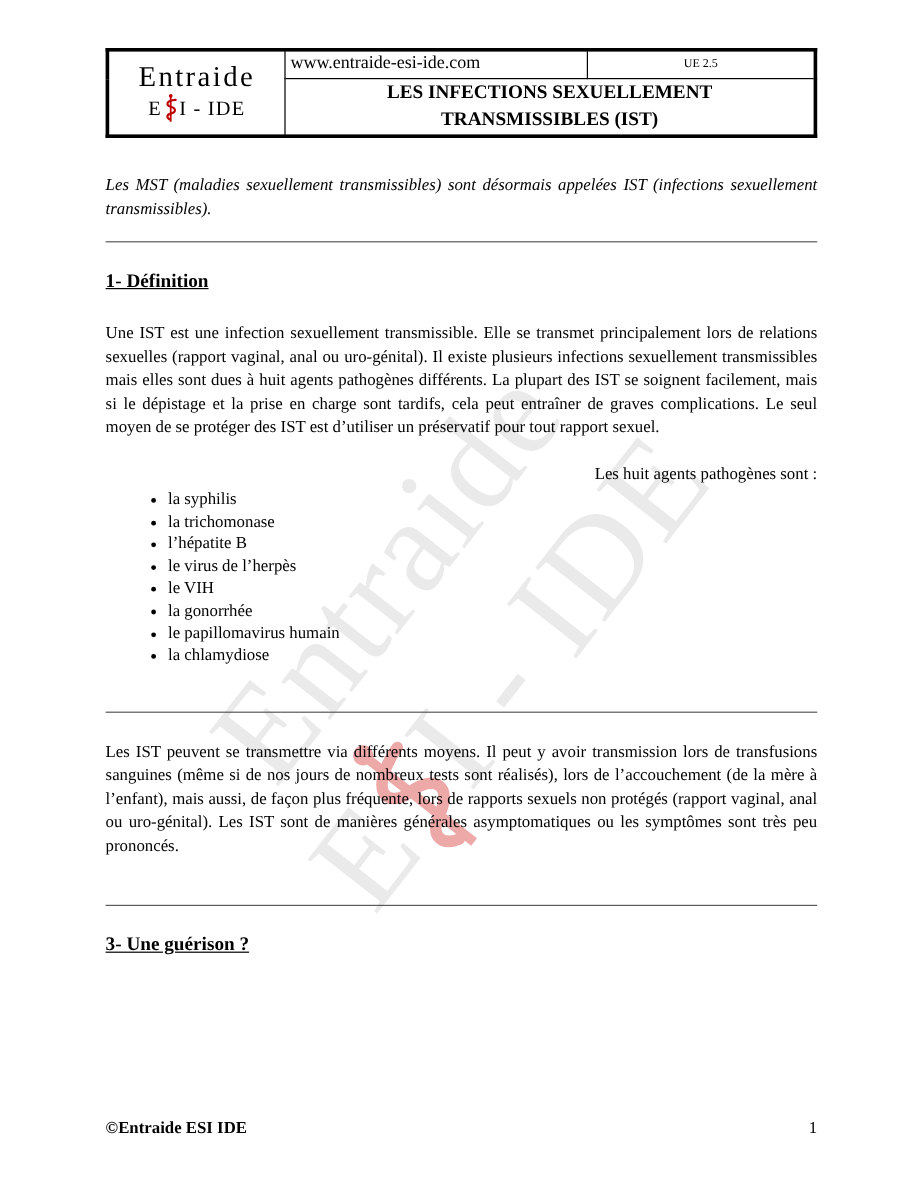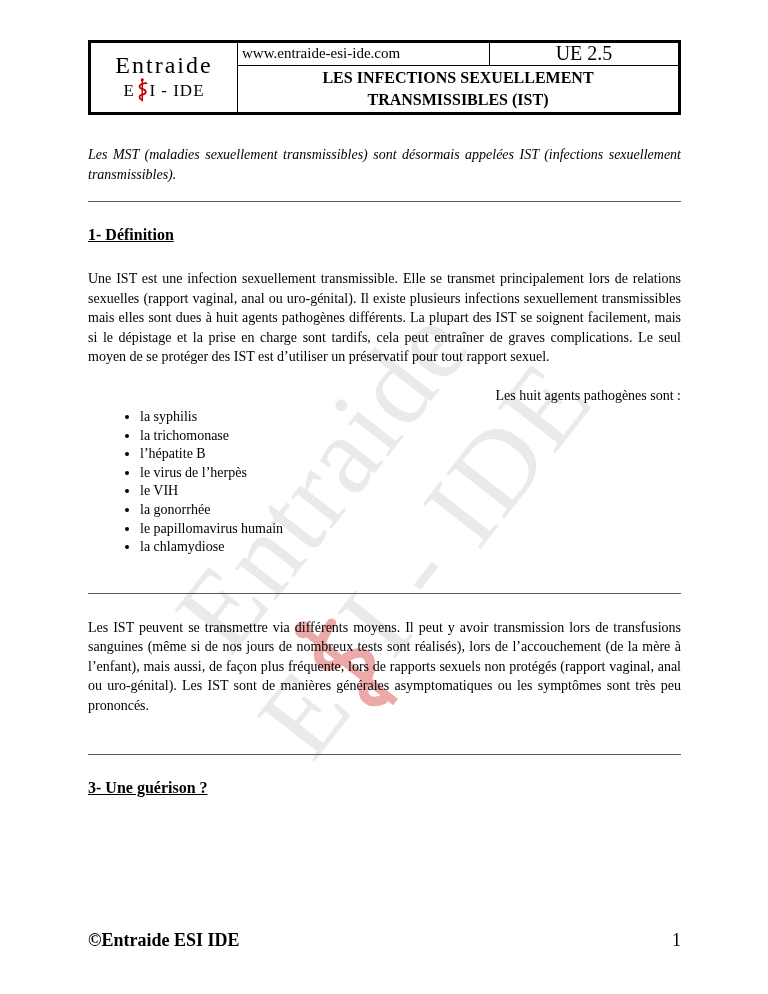--- a/index.html
+++ b/index.html
@@ -44,21 +44,21 @@
     width: 100%;
     border-collapse: collapse;
     border: 3px solid #000;
   }
   table.header-table td { border: 1.5px solid #000; padding: 1px 4px; }
   td.logo-cell { width: 148px; text-align: center; padding: 3px 2px 5px; }
   .logo-line1 { font-size: 24px; letter-spacing: 2px; line-height: 26px; }
   .logo-line2 { font-size: 17px; letter-spacing: 1px; line-height: 24px; }
   .logo-cad { height: 24px; width: auto; vertical-align: -6px; color: #c00000; margin: 0 1px; }
   td.url-cell { width: 252px; font-size: 15px; height: 24px; }
-  td.ue-cell { text-align: center; font-size: 20px; }
+  td.ue-cell { text-align: center; font-size: 10px; }
   td.title-cell { text-align: center; font-weight: bold; font-size: 16px; line-height: 22px; padding: 3px 0 5px; }
 
   
   .intro { margin: 30px 0 16px; font-style: italic; text-align: justify; }
   hr.rule { border: none; border-top: 1px solid #595959; margin: 17px 0 0; }
   hr.rule-2 { margin-top: 36px; }
   hr.rule-3 { margin-top: 39px; }
   .section-heading {
     margin: 23px 0 0;
     font-size: 16px;
@@ -72,21 +72,21 @@
   ul.pathogen-list li { line-height: 18.6px; }
 
   
   .footer {
     position: absolute;
     left: 88px;
     right: 87px;
     top: 931px;
     display: flex;
     align-items: center;
-    font-size: 18px;
+    font-size: 14px;
     z-index: 1;
   }
   .footer > div { flex: 1; }
   .footer-left { font-weight: bold; text-align: left; }
   .footer-center { text-align: center; }
   .footer-right { text-align: right; }
 </style>
 </head>
 <body>
 

